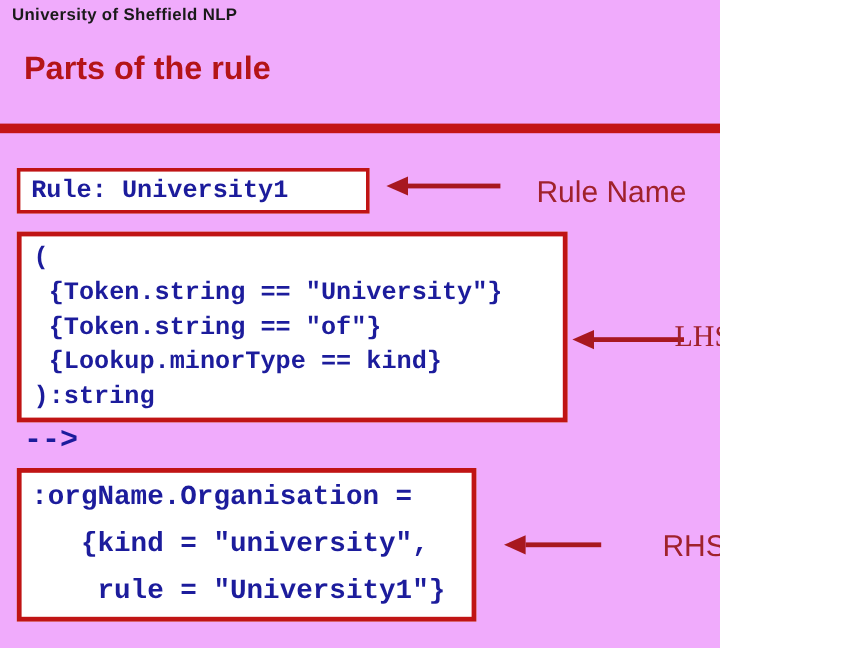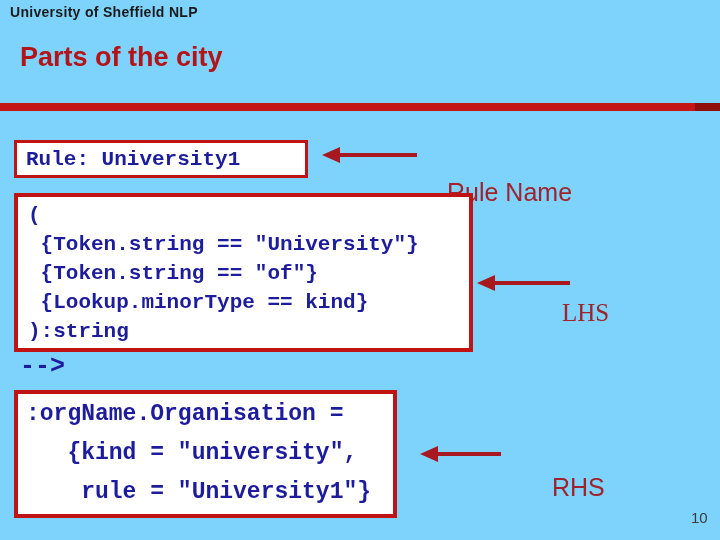--- a/index.html
+++ b/index.html
@@ -1,23 +1,23 @@
 <!DOCTYPE html>
 <html><head>
 <meta charset="utf-8">
 <style>
   * { margin: 0; padding: 0; box-sizing: border-box; }
   html, body { background: #ffffff; }
   body { font-family: "Liberation Sans", sans-serif; }
 
   .slide {
     position: relative;
-    width: 720px;
+    width: 600px;
     height: 540px;
-    background: #7dd3fc;
+    background: #f0abfc;
     overflow: hidden;
   }
 
   .org-name {
     position: absolute;
     left: 10px;
     top: 4px;
     font-size: 14px;
     font-weight: bold;
     color: #1a1a1a;
@@ -122,21 +122,20 @@
     background: #a81820;
   }
   .arrow-rule-name { left: 322px; top: 147px; width: 95px; }
   .arrow-lhs       { left: 477px; top: 275px; width: 93px; }
   .arrow-rhs       { left: 420px; top: 446px; width: 81px; }
 
   .annotation-label {
     position: absolute;
     font-size: 25px;
     color: #a0222c;
-    margin-top: 32px;
   }
   .label-rule-name { left: 447px; top: 146px; }
   .label-lhs       { left: 562px; top: 267px; font-family: Liberation Serif, serif; }
   .label-rhs       { left: 552px; top: 441px; }
 
   .page-number {
     position: absolute;
     left: 691px;
     top: 509px;
     font-size: 15px;
@@ -144,21 +143,21 @@
     text-align: center;
   }
 </style>
 </head>
 <body>
 
 <div class="slide">
 
   <div class="org-name">University of Sheffield NLP</div>
 
-  <div class="slide-title">Parts of the city</div>
+  <div class="slide-title">Parts of the rule</div>
 
   <div class="title-bar"></div>
   <div class="title-bar-end"></div>
 
   <div class="code-box box-rule-name">
     <span>Rule: University1</span>
   </div>
 
   <div class="arrow arrow-rule-name">
     <span class="arrow-head"></span>

